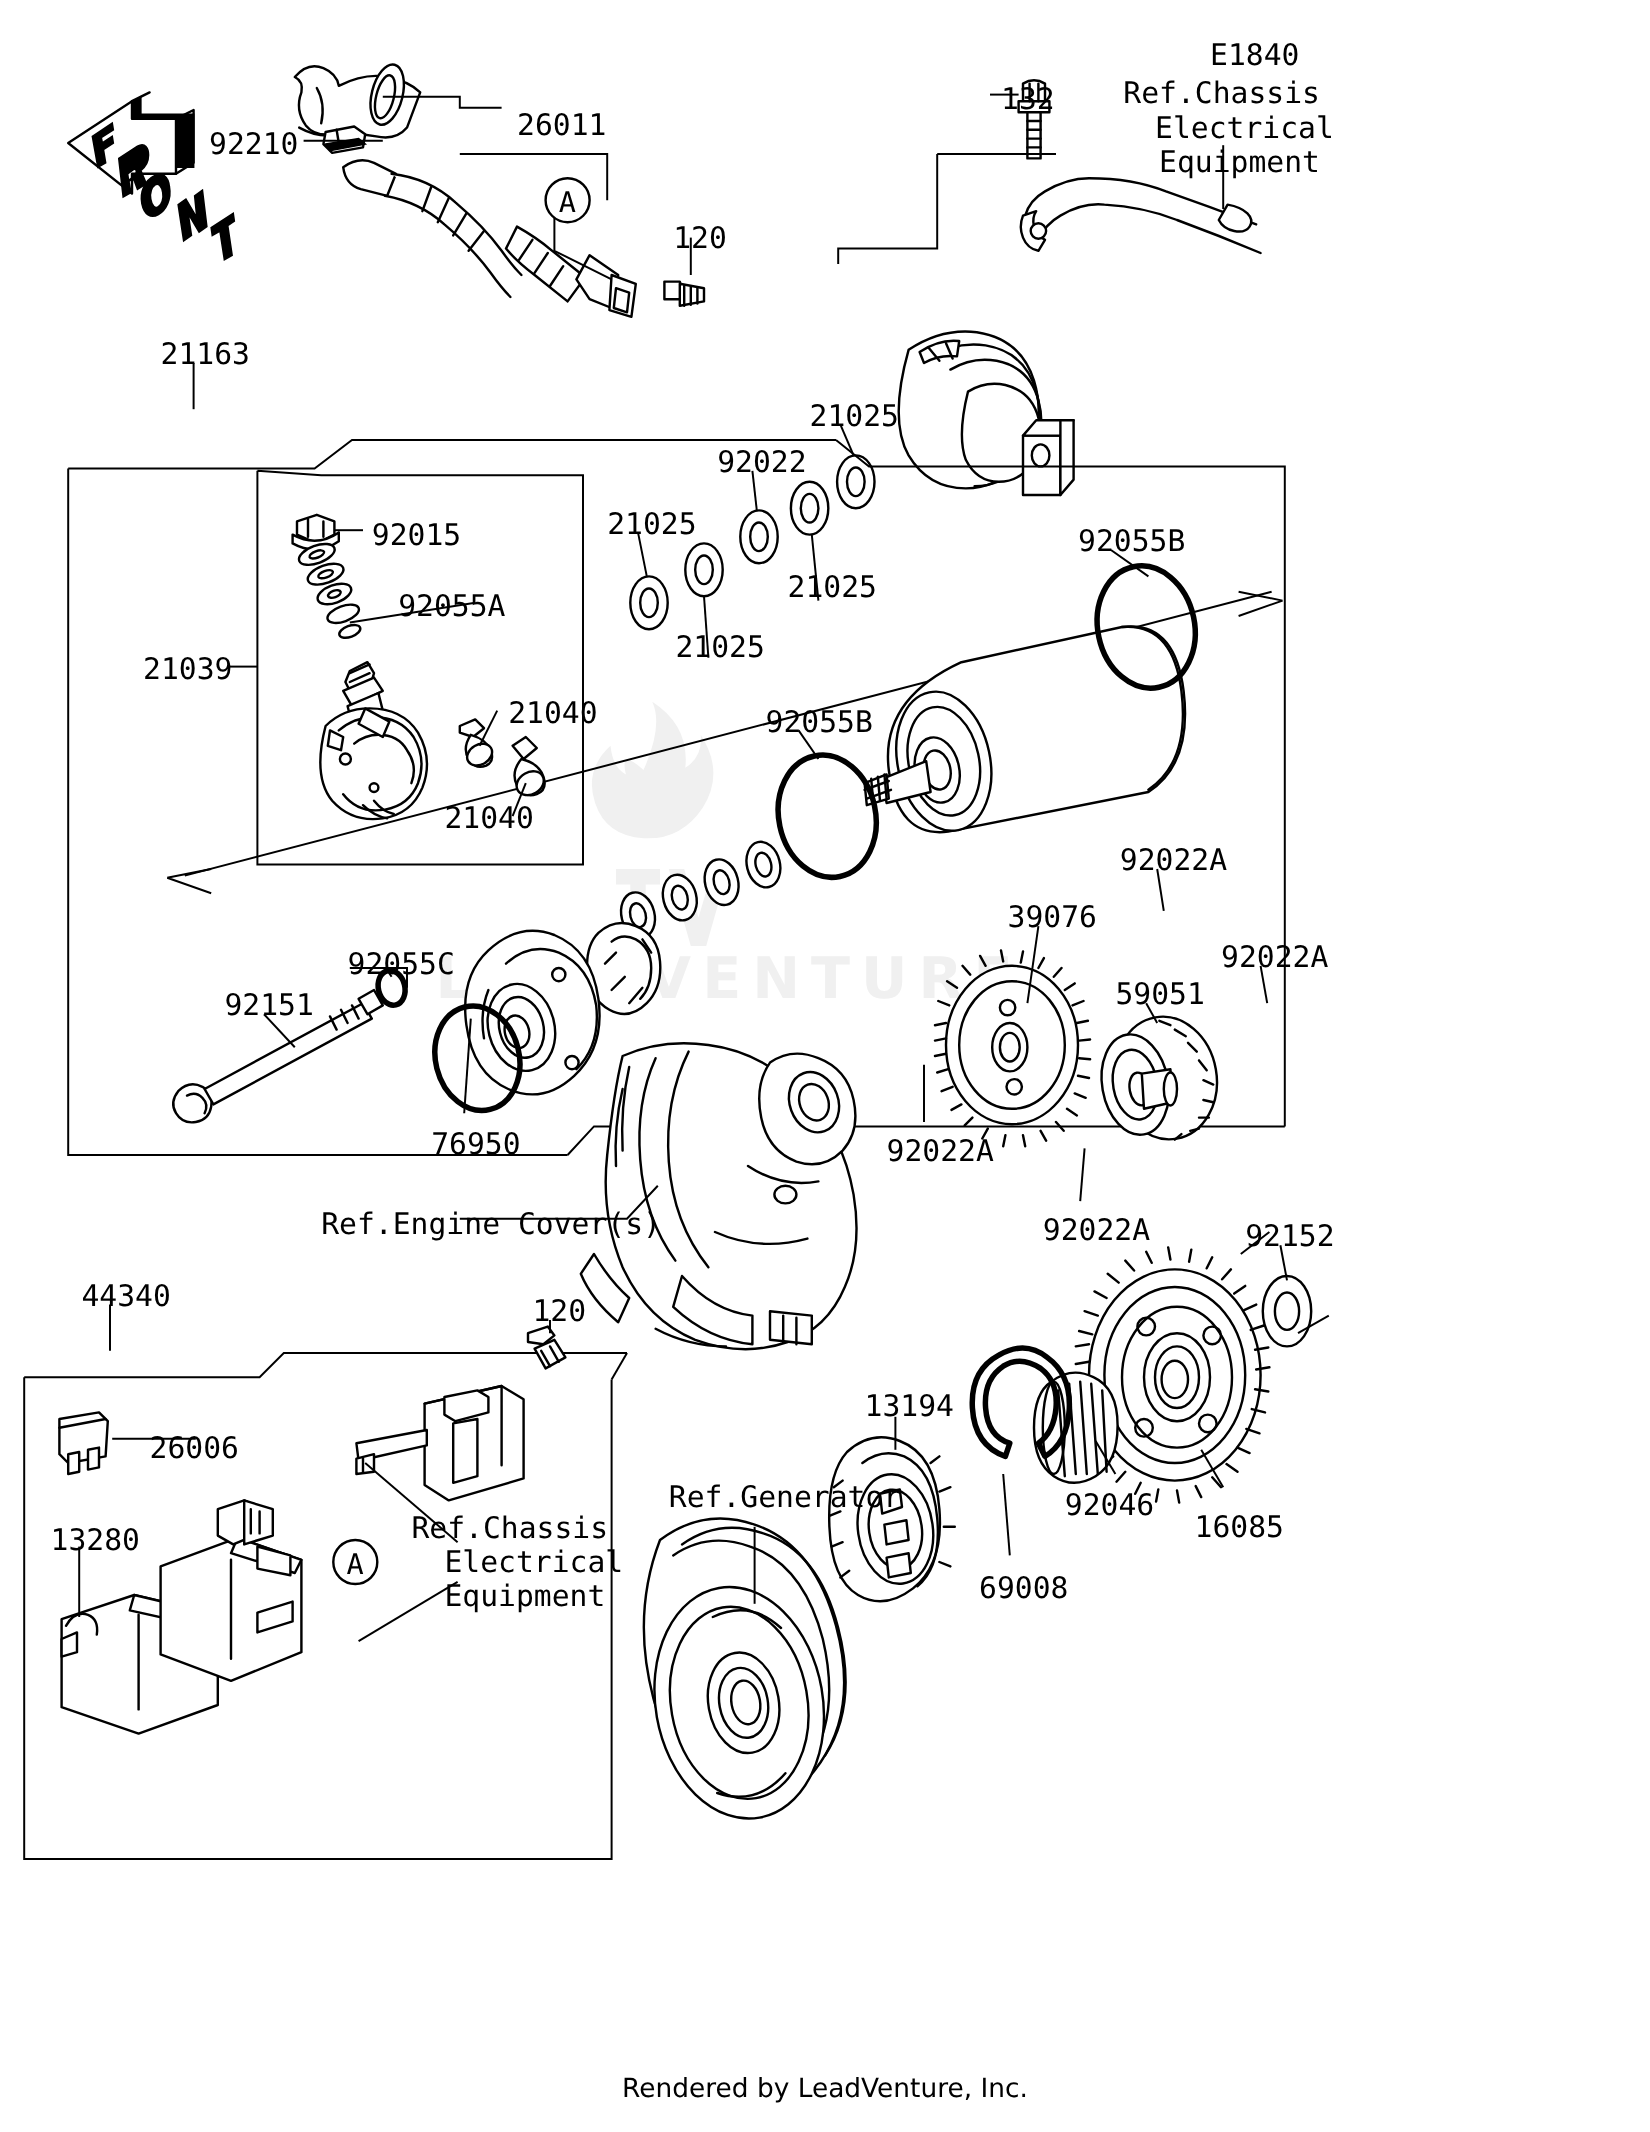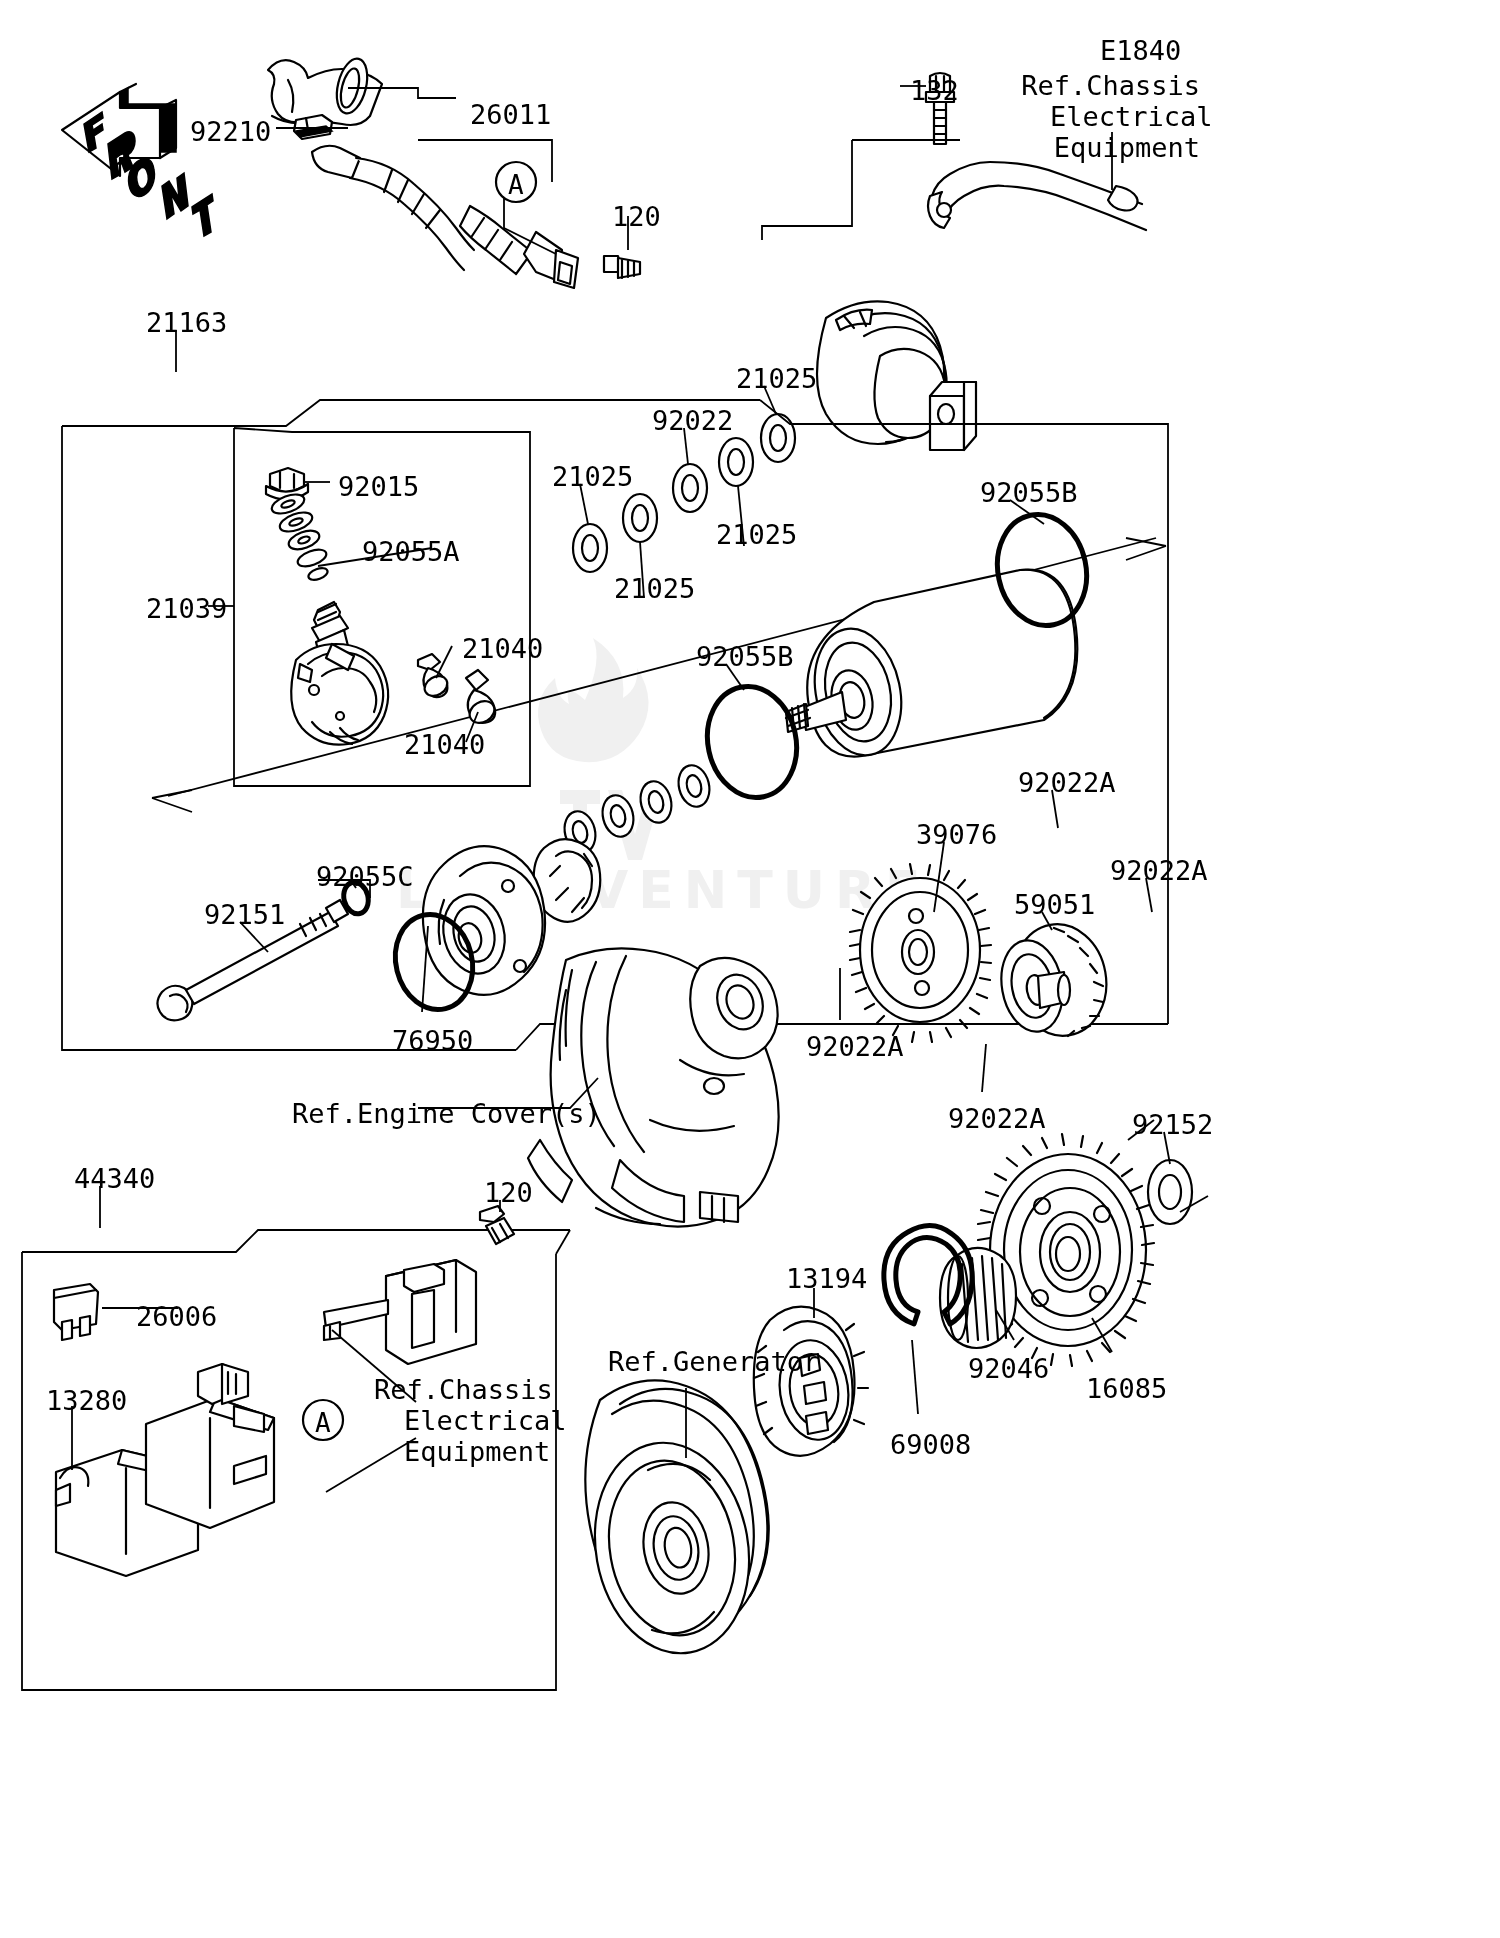--- a/index.html
+++ b/index.html
@@ -466,21 +466,21 @@
   <div class="lbl" style="left:315px;top:1407px;font-size:26px;">A</div>
 
   <div id="pn-layer">
       <div class="lbl" style="left: 470px; top: 98px;">26011</div>
       <div class="lbl" style="left: 190px; top: 115px;">92210</div>
       <div class="lbl" style="left: 612px; top: 200px;">120</div>
       <div class="lbl" style="left: 862px; top: 74px; margin-left: 48px;">132</div>
       <div class="lbl" style="left: 146px; top: 306px;">21163</div>
       <div class="lbl" style="left: 338px; top: 470px;">92015</div>
       <div class="lbl" style="left: 362px; top: 535px;">92055A</div>
-      <div class="lbl" style="left: 130px; top: 592px; margin-left: 16px;">21039</div>
+      <div class="lbl" style="left: 130px; top: 592px;">21039</div>
       <div class="lbl" style="left: 462px; top: 632px;">21040</div>
       <div class="lbl" style="left: 404px; top: 728px;">21040</div>
       <div class="lbl" style="left: 552px; top: 460px;">21025</div>
       <div class="lbl" style="left: 614px; top: 572px;">21025</div>
       <div class="lbl" style="left: 652px; top: 404px;">92022</div>
       <div class="lbl" style="left: 716px; top: 518px;">21025</div>
       <div class="lbl" style="left: 736px; top: 362px;">21025</div>
       <div class="lbl" style="left: 980px; top: 476px;">92055B</div>
       <div class="lbl" style="left: 696px; top: 640px;">92055B</div>
       <div class="lbl" style="left: 1018px; top: 766px;">92022A</div>
@@ -496,13 +496,14 @@
       <div class="lbl" style="left: 74px; top: 1162px;">44340</div>
       <div class="lbl" style="left: 484px; top: 1176px;">120</div>
       <div class="lbl" style="left: 136px; top: 1300px;">26006</div>
       <div class="lbl" style="left: 46px; top: 1384px;">13280</div>
       <div class="lbl" style="left: 786px; top: 1262px;">13194</div>
       <div class="lbl" style="left: 968px; top: 1352px;">92046</div>
       <div class="lbl" style="left: 1086px; top: 1372px;">16085</div>
       <div class="lbl" style="left: 890px; top: 1428px;">69008</div>
     </div>
 
+  <div class="footer">Rendered by LeadVenture, Inc.</div>
 </div>
 
 </body></html>

